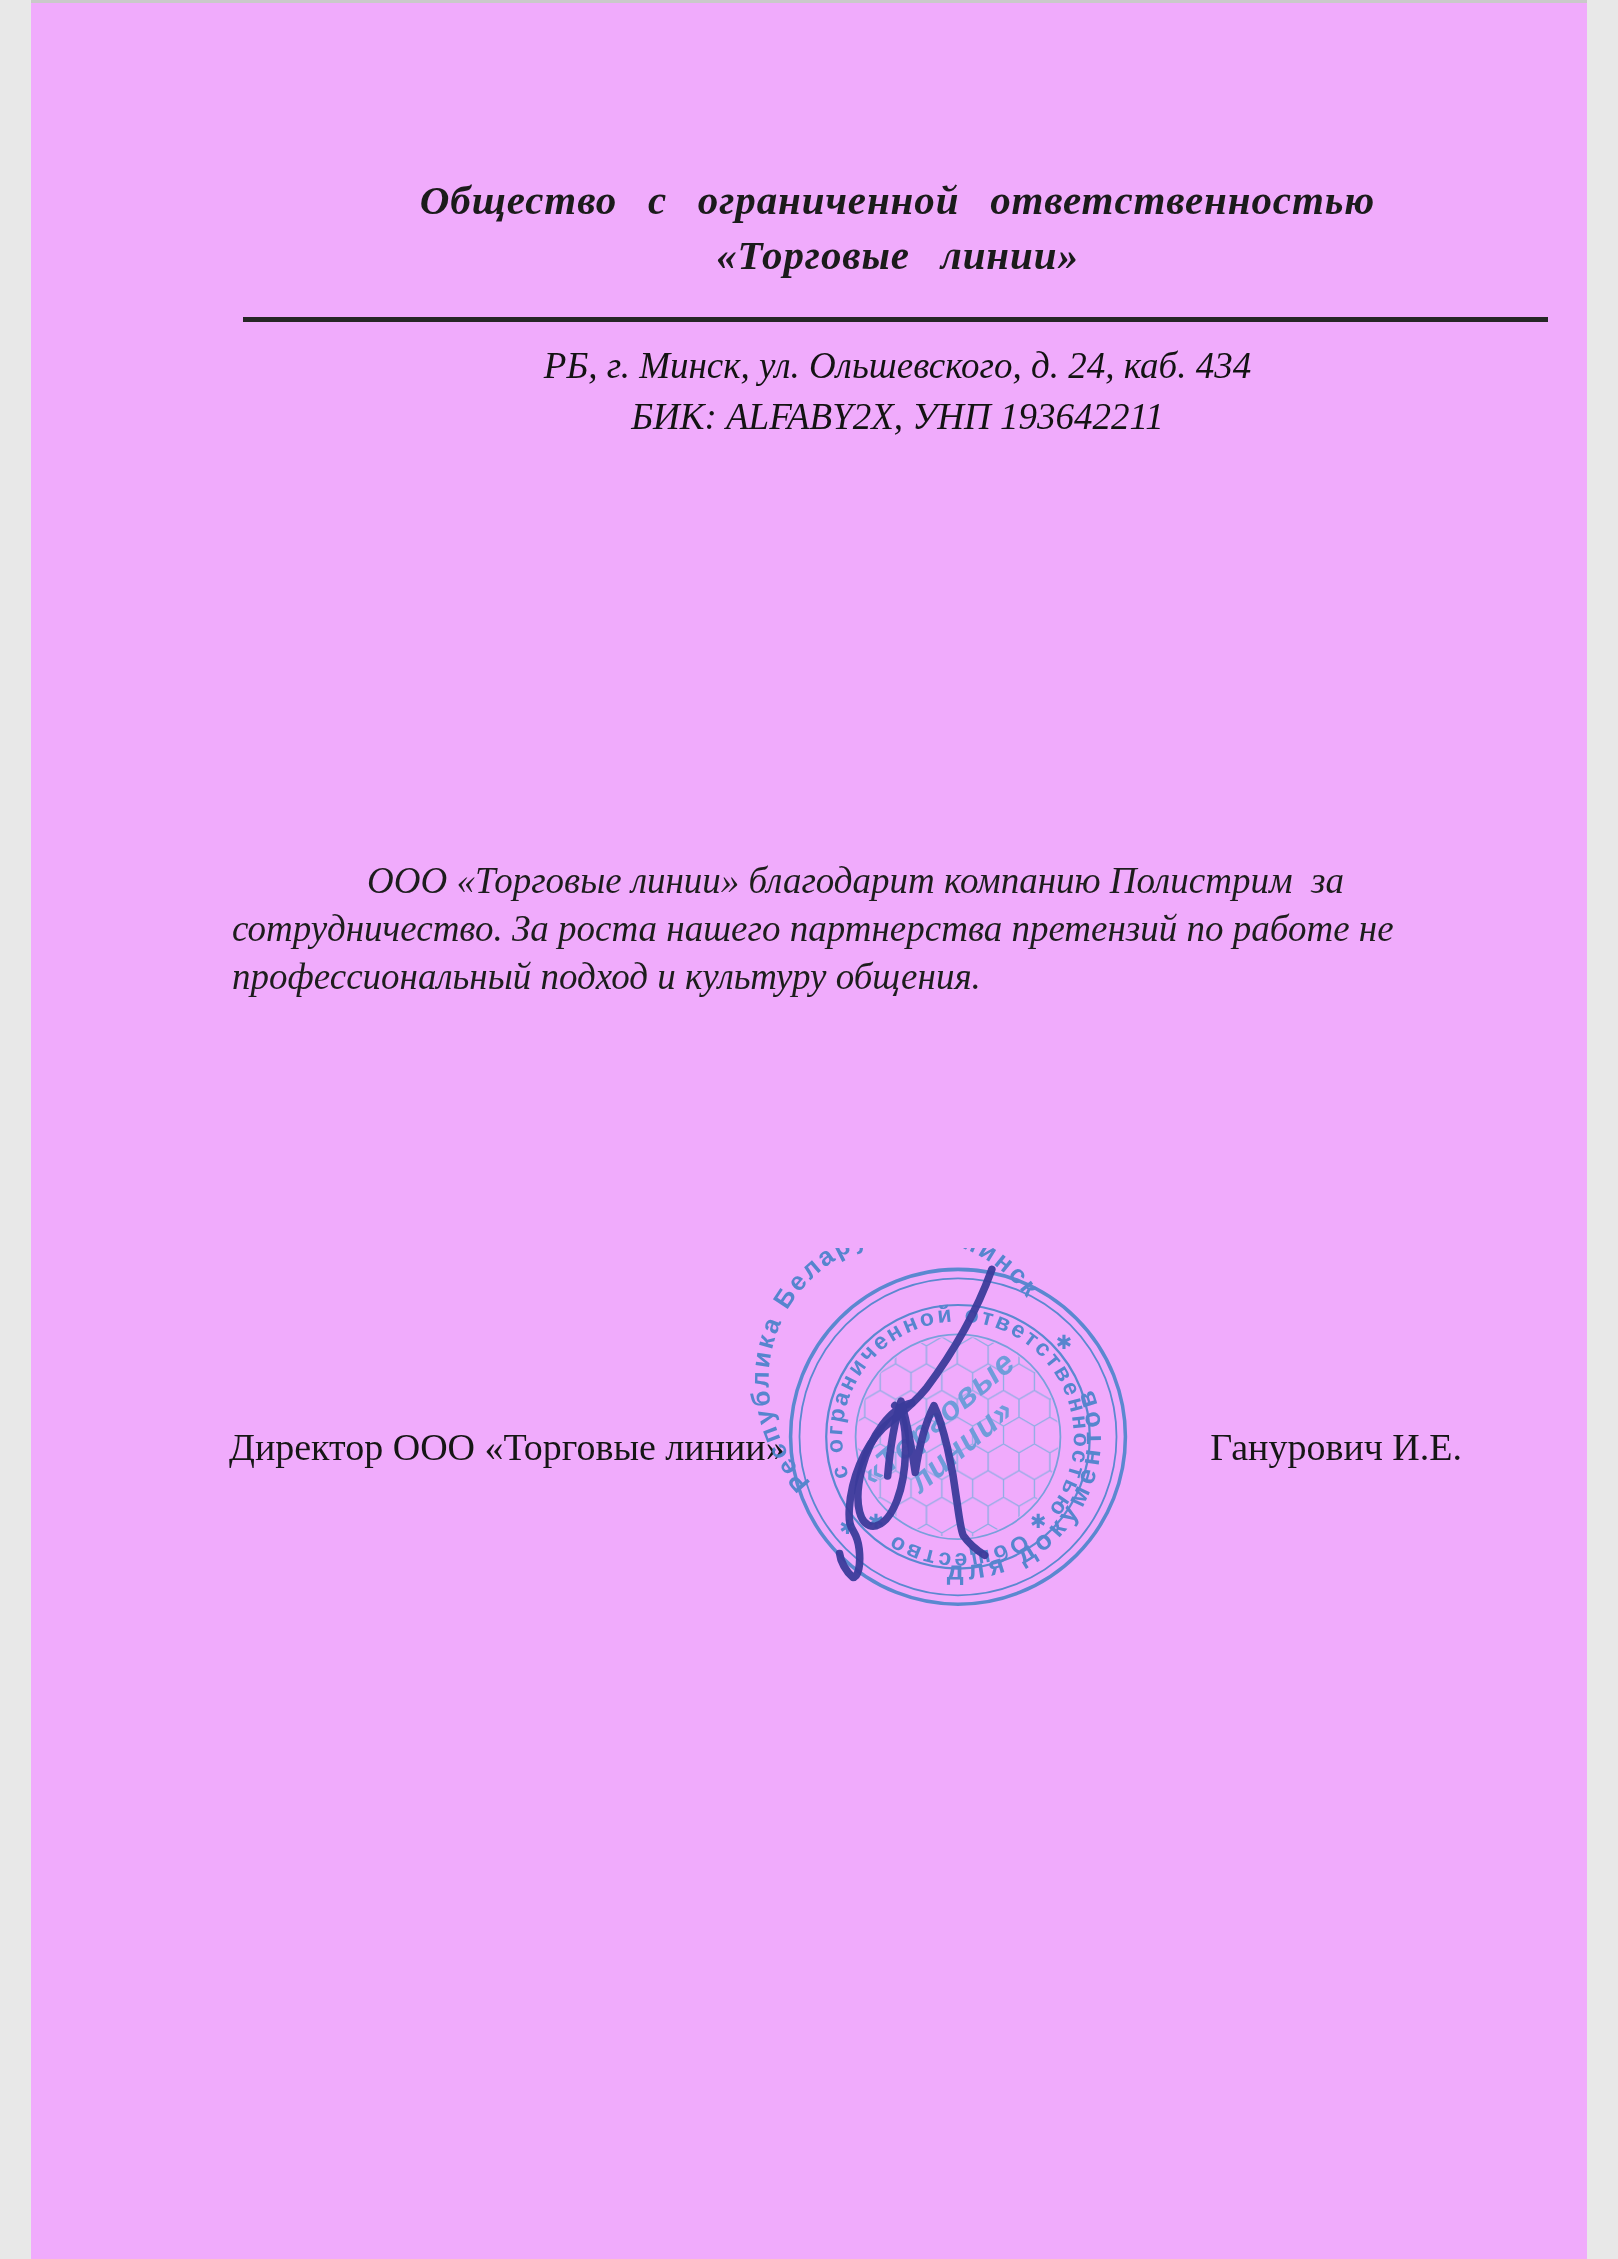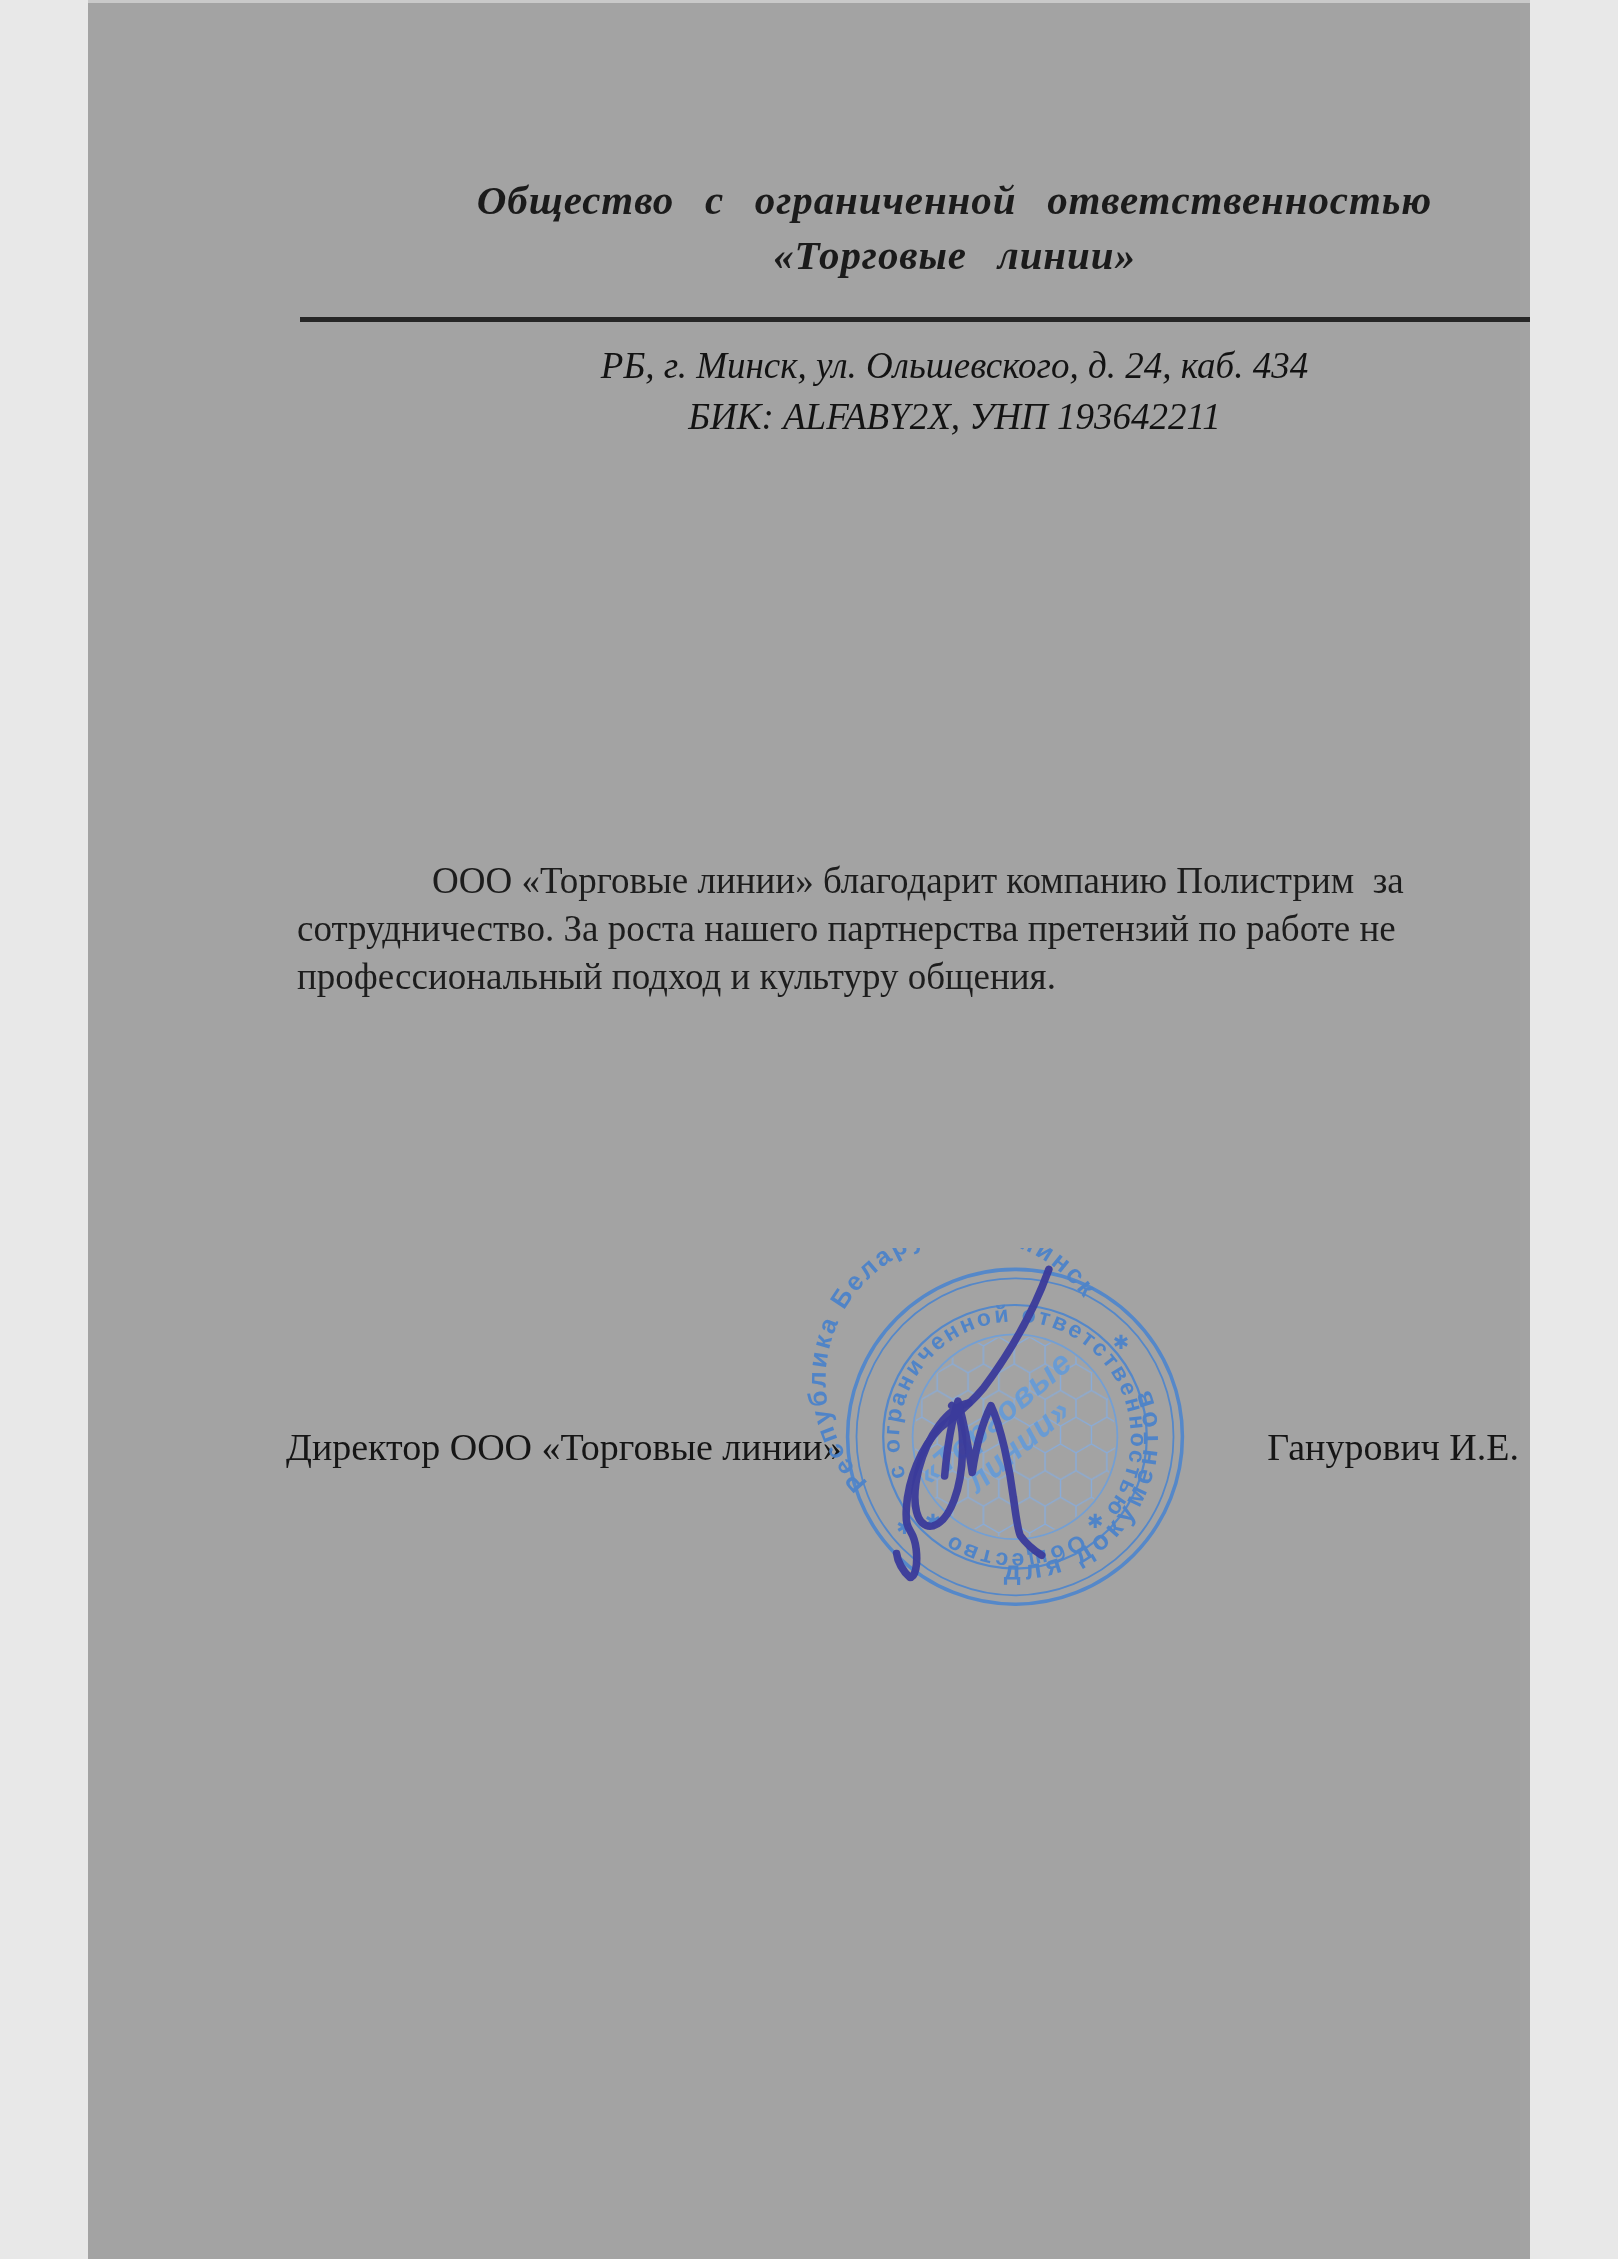--- a/index.html
+++ b/index.html
@@ -1,20 +1,20 @@
 <!DOCTYPE html>
 <html style="font-size:14.3px"><head>
 <meta charset="utf-8">
 <style>
   html, body { margin:0; padding:0; background:#e8e8e8; }
   .page {
     position: relative;
-    width: 1442px;
+    width: 1556px;
     height: 2260px;
-    background: #a3a3a3;
+    background: #f0abfc;
     overflow: hidden;
     font-family: "Liberation Serif", serif;
     margin: 0 auto;
   }
   .scan-edge-top {
     position:absolute; top:0; left:0; width:1618px; height:2.7px;
     background:#c9c9c9;
   }
   .letterhead {
     position:absolute; left:214px; top:173px; width:1305px;
@@ -29,23 +29,24 @@
     background:#262626;
   }
   .requisites {
     position:absolute; left:214px; top:340px; width:1305px;
     text-align:center;
     font-size:37px; line-height:51px;
     color:#131313;
     font-style:italic;
   }
   .letter-body {
-    position:absolute; left:209px; top:857px; width:1239px;
+    position:absolute; left:201px; top:857px; width:1239px;
     font-size:37px; line-height:48px;
     color:#1d1d1d;
+    font-style:italic;
   }
   .body-line { white-space:pre; }
   .ind-a { padding-left:135px; }
   .ind-b { padding-left:114px; }
   .ind-c { padding-left:96px; }
   .sig-row {
     position:absolute; left:198px; top:1397px; width:1233px;
     display:flex; justify-content:space-between;
     font-size:38px; line-height:46px;
     color:#161616;

